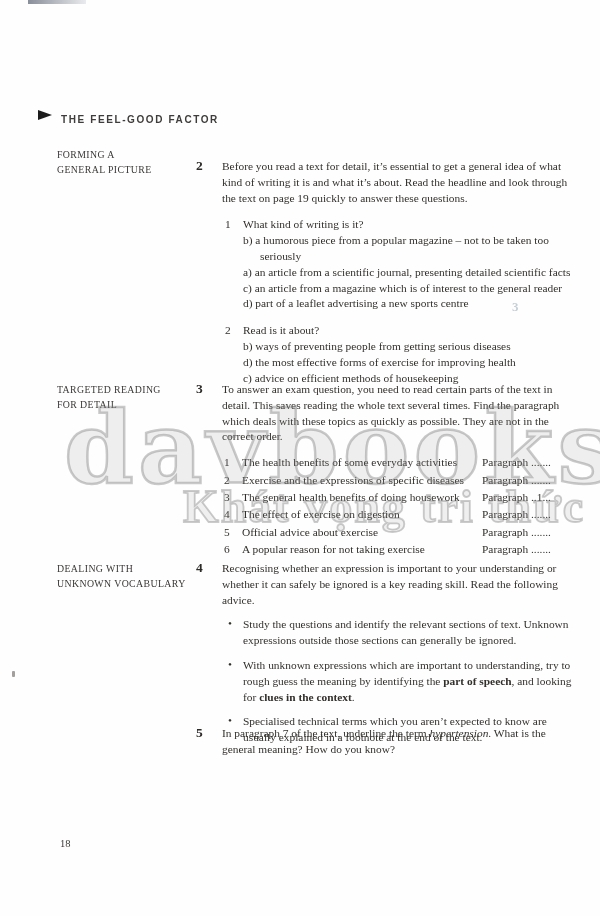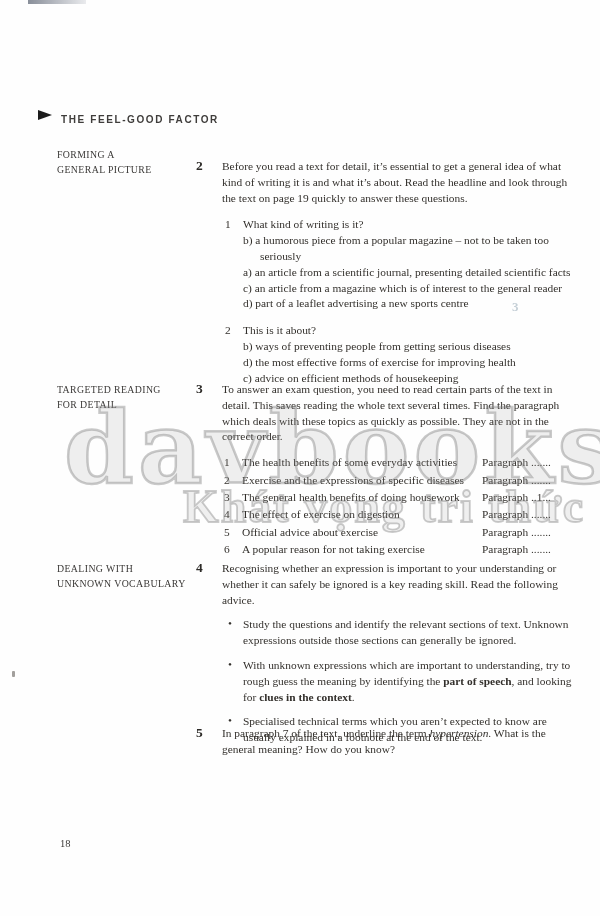--- a/index.html
+++ b/index.html
@@ -76,21 +76,21 @@
       <span class="qnum">1</span>
       <div>What kind of writing is it?</div>
       <div class="option">b) a humorous piece from a popular magazine – not to be taken too seriously</div>
       <div class="option">a) an article from a scientific journal, presenting detailed scientific facts</div>
       <div class="option">c) an article from a magazine which is of interest to the general reader</div>
       <div class="option">d) part of a leaflet advertising a new sports centre</div>
     </div>
 
     <div class="qblock">
       <span class="qnum">2</span>
-      <div>This is it about?</div>
+      <div>Read is it about?</div>
       <div class="option">b) ways of preventing people from getting serious diseases</div>
       <div class="option">d) the most effective forms of exercise for improving health</div>
       <div class="option">c) advice on efficient methods of housekeeping</div>
     </div>
   </div>
 
   <div class="margin-label" style="top:383px">
     <div>TARGETED READING</div>
     <div>FOR DETAIL</div>
   </div>

